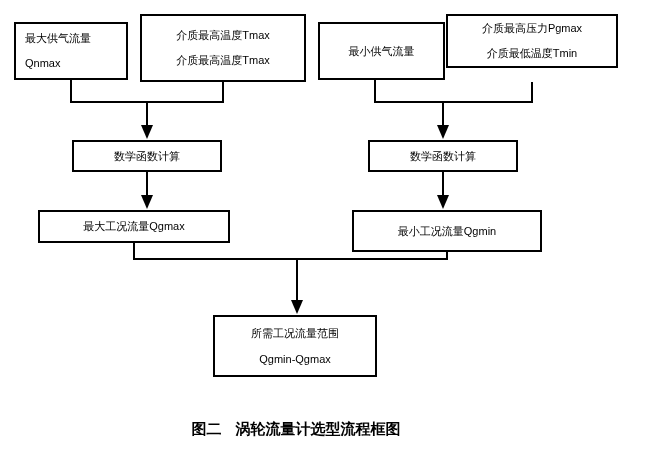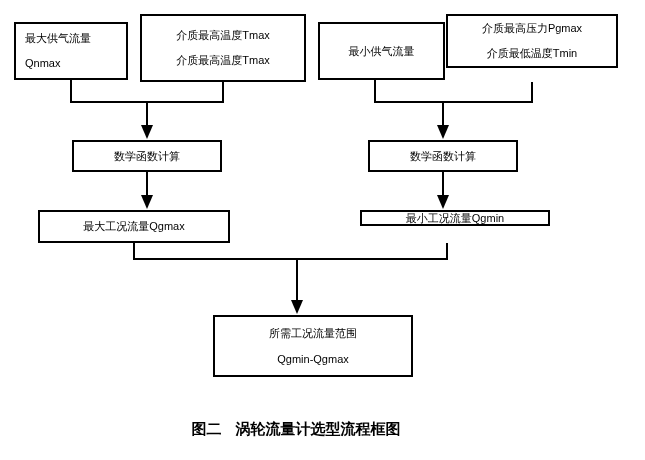--- a/index.html
+++ b/index.html
@@ -42,22 +42,22 @@
     text-align: left;
     padding-left: 9px;
   }
   #box-qnmax      { left: 14px;  top: 22px;  width: 114px; height: 58px; }
   #box-pgmin-tmax { left: 140px; top: 14px;  width: 166px; height: 68px; }
   #box-qnmin      { left: 318px; top: 22px;  width: 127px; height: 58px; }
   #box-pgmax-tmin { left: 446px; top: 14px;  width: 172px; height: 54px; }
   #box-calc-left  { left: 72px;  top: 140px; width: 150px; height: 32px; }
   #box-calc-right { left: 368px; top: 140px; width: 150px; height: 32px; }
   #box-qgmax      { left: 38px;  top: 210px; width: 192px; height: 33px; }
-  #box-qgmin      { left: 360px; top: 210px; width: 190px; height: 16px; }
-  #box-result     { left: 213px; top: 315px; width: 200px; height: 62px; line-height: 26px; }
+  #box-qgmin      { left: 352px; top: 210px; width: 190px; height: 42px; }
+  #box-result     { left: 213px; top: 315px; width: 164px; height: 62px; line-height: 26px; }
   #caption {
     position: absolute;
     left: 0;
     top: 420px;
     width: 592px;
     text-align: center;
     font-weight: bold;
     font-size: 15px;
   }
   #caption .cap-gap {

